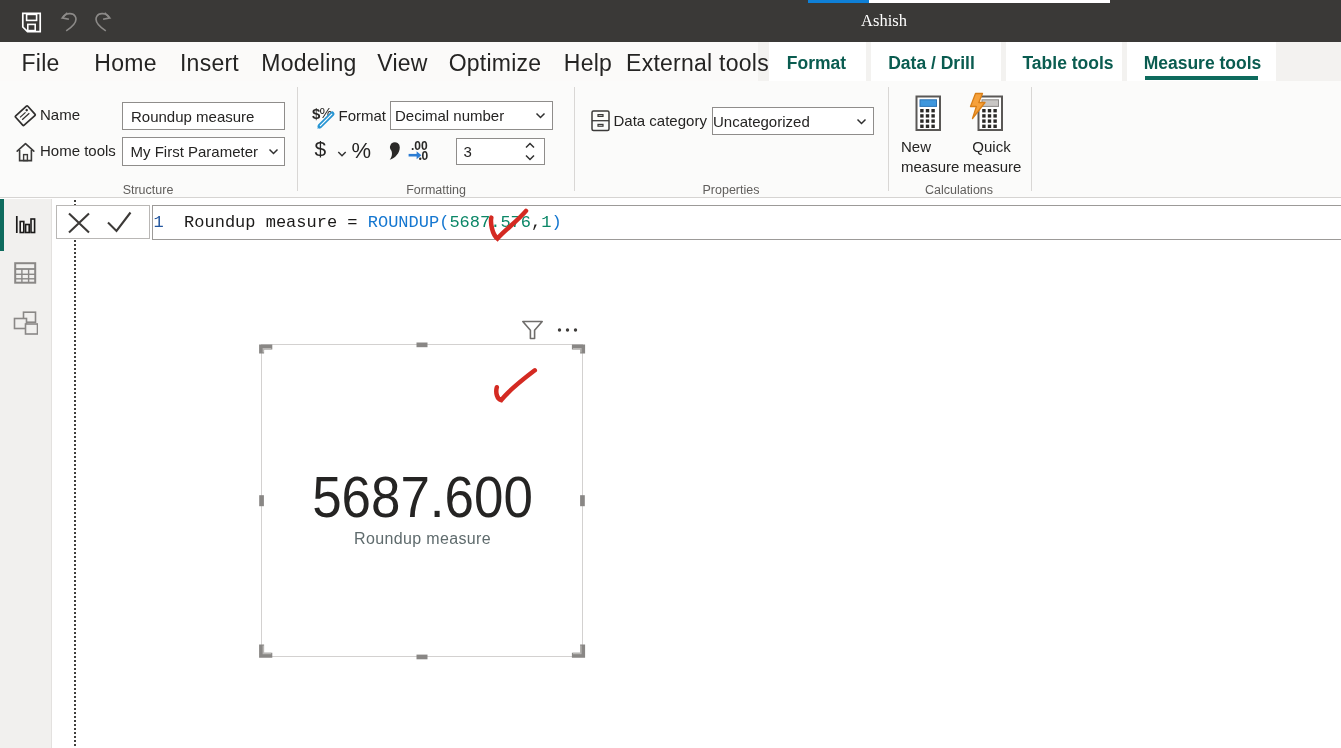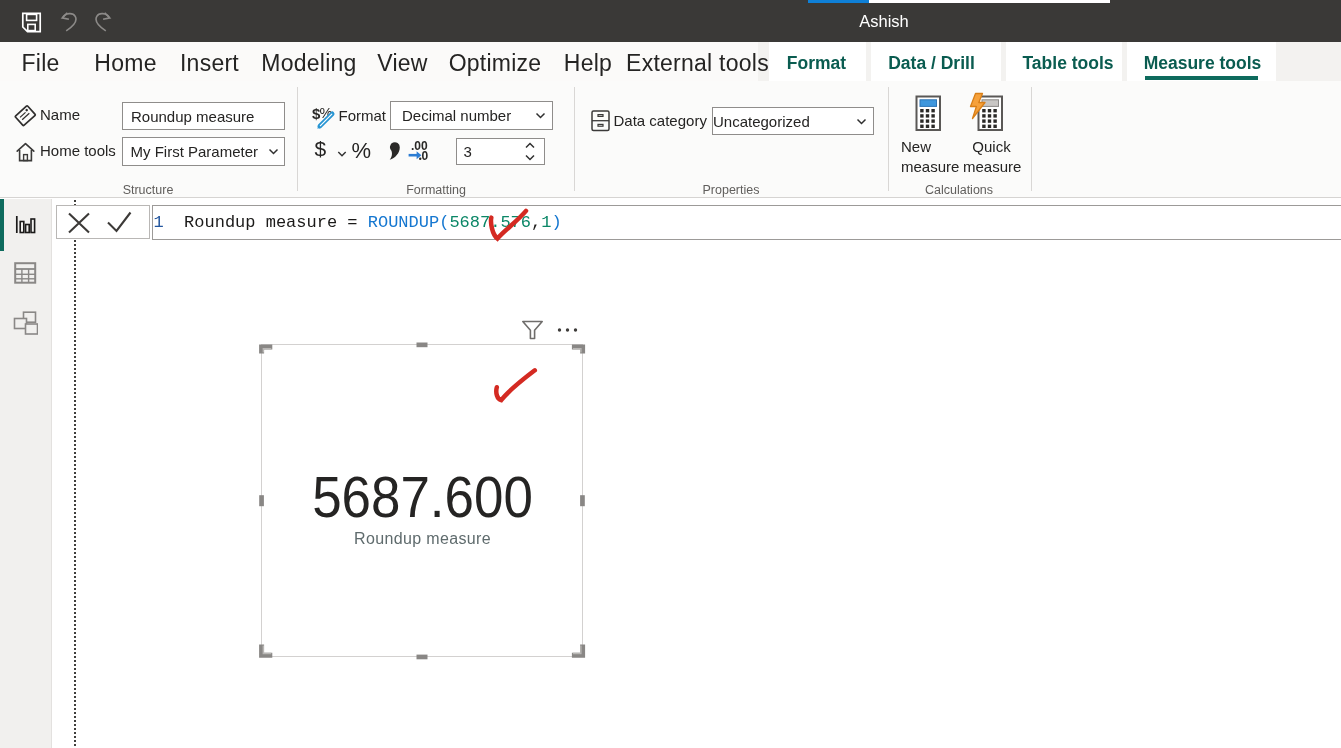--- a/index.html
+++ b/index.html
@@ -5,21 +5,21 @@
   * { margin:0; padding:0; box-sizing:border-box; }
   html,body { width:1341px; height:748px; overflow:hidden; }
   body { font-family:"Liberation Sans", sans-serif; position:relative; background:#fff; }
   .abs { position:absolute; }
 
   
   #titlebar { left:0; top:0; width:1341px; height:42px; background:#3a3937; }
   #strip-blue { left:808px; top:0; width:61px; height:3px; background:#0f80d7; }
   #strip-white { left:869px; top:0; width:241px; height:3px; background:#ffffff; }
   #title-text { left:784px; top:0; width:200px; height:42px; line-height:42px; text-align:center;
-    color:#ffffff; font-size:16.5px; }
+    color:#ffffff; font-size:16.5px;font-family:Liberation Serif, serif; }
 
   
   #menubar { left:0; top:42px; width:1341px; height:39px; background:#fbfaf9; }
   .chip { position:absolute; top:42px; height:39px; background:#ffffff; }
   .mitem { position:absolute; top:0; height:39px; line-height:42px; color:#252423; font-size:23px;
     white-space:nowrap; transform:translateX(-50%); letter-spacing:0.25px; }
   .ctab { position:absolute; top:0; height:39px; line-height:42px; color:#0a5c50; font-size:17.5px;
     font-weight:bold; white-space:nowrap; transform:translateX(-50%); }
   #underline { left:1145px; top:76px; width:113px; height:4.2px; background:#0e6b5d; }
 
@@ -127,21 +127,21 @@
   </svg>
 
   <svg class="abs" style="left:309px; top:23px;" width="27" height="26" viewBox="0 0 27 26">
     <text x="3" y="15" font-size="15" font-weight="bold" fill="#2a2927" font-family="Liberation Sans">$</text>
     <text x="10.4" y="14.2" font-size="14.5" fill="#2a2927" font-family="Liberation Sans">%</text>
     <line x1="10.8" y1="22.2" x2="23.2" y2="9.8" stroke="#2795d3" stroke-width="4.6" stroke-linecap="round"></line>
     <line x1="11.2" y1="21.8" x2="22.8" y2="10.2" stroke="#ffffff" stroke-width="1.2" stroke-linecap="round"></line>
     <path d="M8.3 24.7 L12.3 23.5 L9.6 20.8 Z" fill="#2795d3"></path>
   </svg>
   <div class="rlabel" style="left:338.5px; top:26px;">Format</div>
-  <div class="rbox" style="left:390px; top:20px; width:163px; height:29px; line-height:27px; padding-left:11px;">Decimal number</div>
+  <div class="rbox" style="left:390px; top:20px; width:163px; height:29px; line-height:27px; padding-left:4px;">Decimal number</div>
   <svg class="abs" style="left:535px; top:30px;" width="11" height="9" viewBox="0 0 11 9">
     <path d="M1.5 2.5 L5.5 6.5 L9.5 2.5" fill="none" stroke="#303030" stroke-width="1.5"></path>
   </svg>
   <div class="rlabel" style="left:314.5px; top:56px; font-size:21px;">$</div>
   <svg class="abs" style="left:337px; top:69px;" width="10" height="8" viewBox="0 0 10 8">
     <path d="M1.3 2 L5 5.8 L8.7 2" fill="none" stroke="#303030" stroke-width="1.4"></path>
   </svg>
   <div class="rlabel" style="left:351.5px; top:57px; font-size:22px;">%</div>
   <svg class="abs" style="left:385px; top:58.5px;" width="17" height="22" viewBox="0 0 16 21">
     <path d="M14 6.9 A4.7 4.7 0 1 0 5.9 10.1 C7.1 12.8, 6.6 15.8, 4.4 18.9 C9.6 17.2, 14 12.6, 14 6.9 Z" fill="#2a2927"></path>

